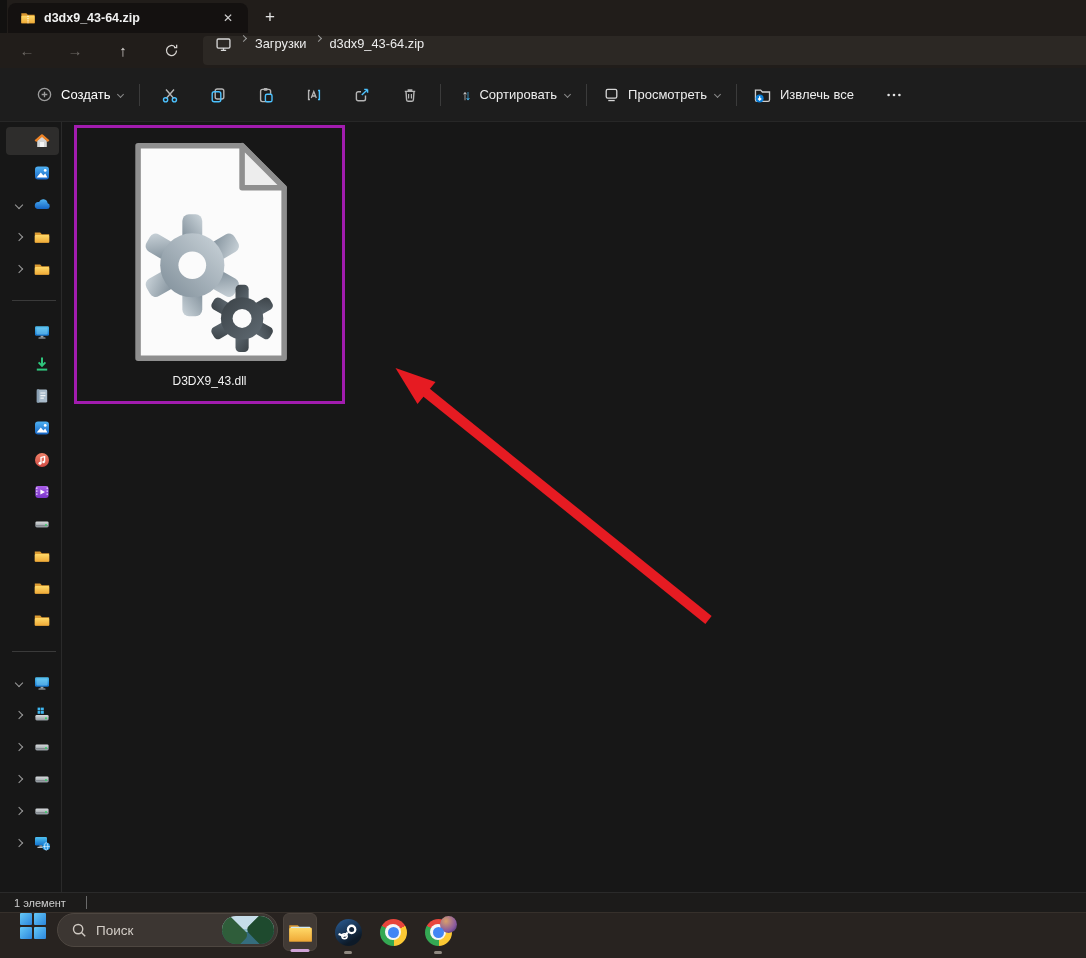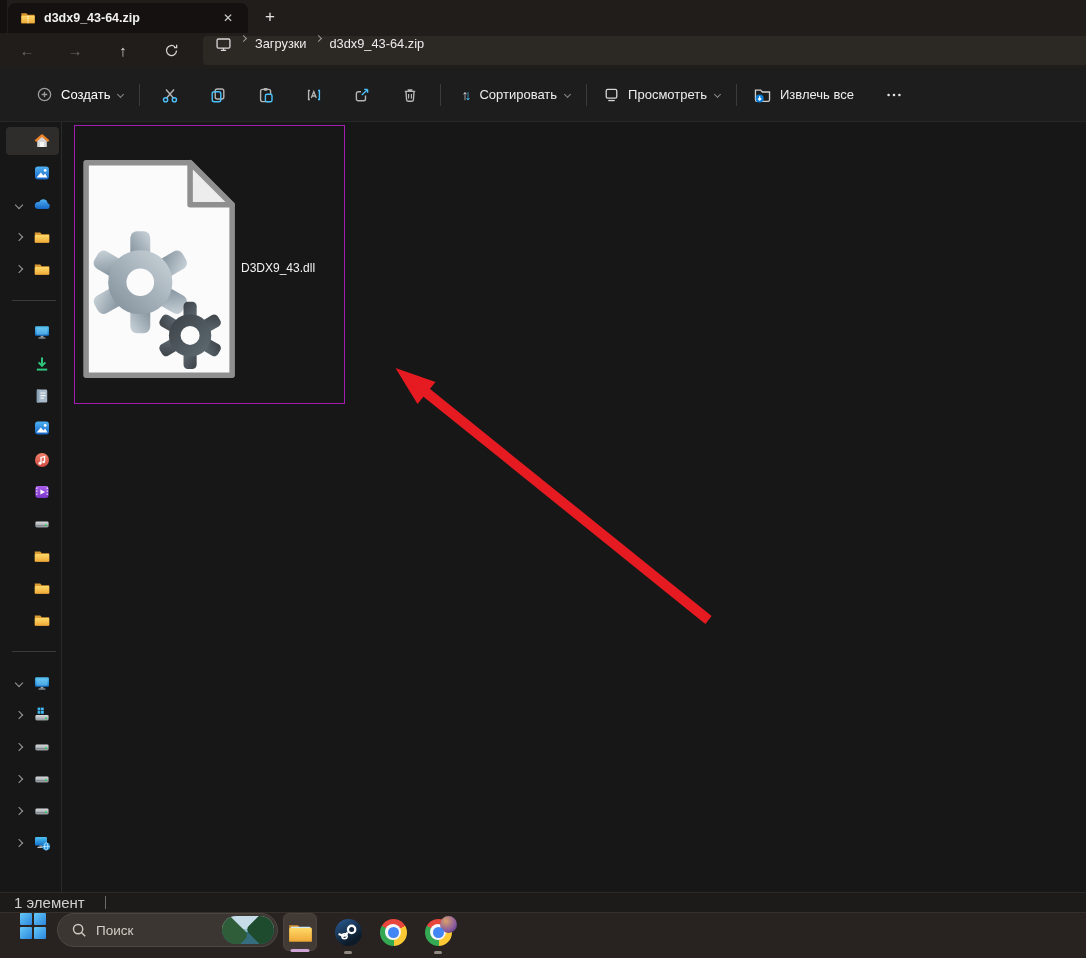--- a/index.html
+++ b/index.html
@@ -41,29 +41,29 @@
   .main{display:flex;height:770px;position:relative}
   .sidebar{width:62px;border-right:1px solid #2a2a2a;padding-top:3px;flex:none}
   .srow{height:32px;position:relative}
   .srow .chv{position:absolute;left:16px;top:13px}
   .sic{position:absolute;left:33px;top:7px;width:18px;height:18px}
   .srow.sel::before{content:"";position:absolute;left:6px;right:2px;top:2px;bottom:2px;background:#2e2d2c;border-radius:4px}
   .sdiv{height:31px;position:relative}
   .sdiv::before{content:"";position:absolute;left:12px;top:15px;width:44px;height:1px;background:#3a3a3a}
 
   .content{flex:1;position:relative}
-  .tile{position:absolute;left:12px;top:3px;width:271px;height:279px;border:1px solid #a21caf;
-        display:flex;flex-direction:row;align-items:center}
+  .tile{position:absolute;left:12px;top:3px;width:271px;height:279px;border:3px solid #a21caf;
+        display:flex;flex-direction:column;align-items:center}
   .fileicon{margin-top:13px}
   .filelabel{margin-top:7px;font-size:12px;color:#f2f2f2}
   .arrow-svg{position:absolute;inset:0;width:100%;height:100%;pointer-events:none}
 
   
   .statusbar{height:20px;background:#1c1b1a;border-top:1px solid #2a2a2a;display:flex;align-items:center;
-             font-size:15px;color:#cfcfcf;padding-left:14px;gap:20px}
+             font-size:11px;color:#cfcfcf;padding-left:14px;gap:20px}
   .status-div{width:1px;height:13px;background:#6a6a6a}
 
   
   .taskbar{height:46px;background:#282320;border-top:1px solid #36302b;display:flex;align-items:flex-start;position:relative}
   .start{margin-left:20px;width:26px;height:26px;display:grid;grid-template-columns:12px 12px;grid-gap:2px}
   .start i{display:block;width:12px;height:12px;background:linear-gradient(135deg,#66c9f8,#2b86dc);border-radius:1px}
   .searchpill{margin-left:11px;width:221px;height:34px;background:#3c3632;border:1px solid #4e4741;
               border-radius:17px;display:flex;align-items:center;padding:0 3px 0 13px;gap:9px}
   .search-txt{flex:1;color:#d2ccc6;font-size:13.5px}
   .scenery{width:52px;height:28px;border-radius:14px;position:relative;overflow:hidden;flex:none;

